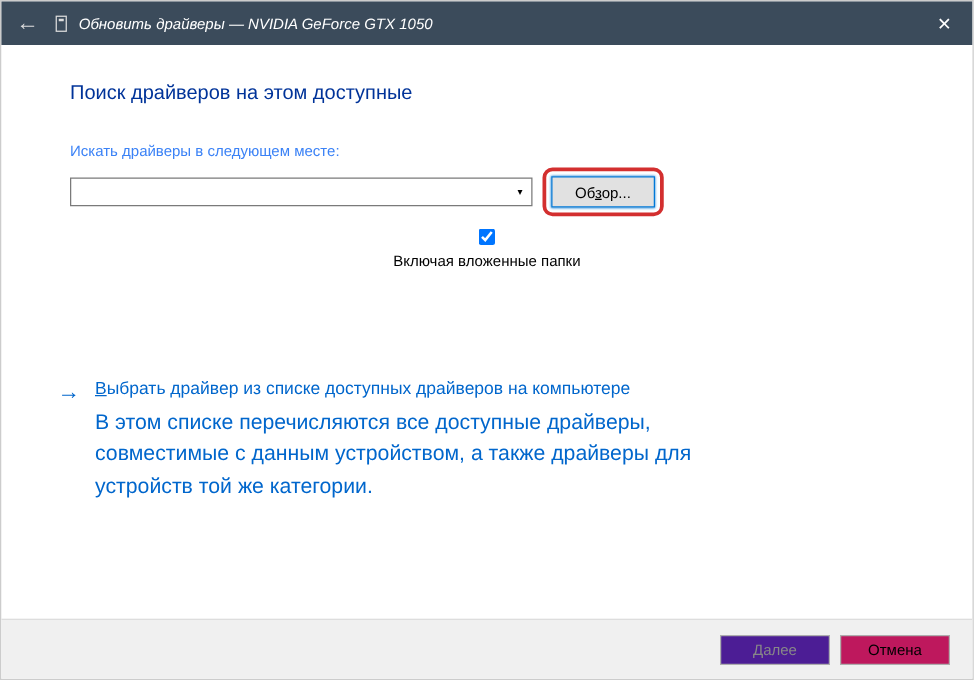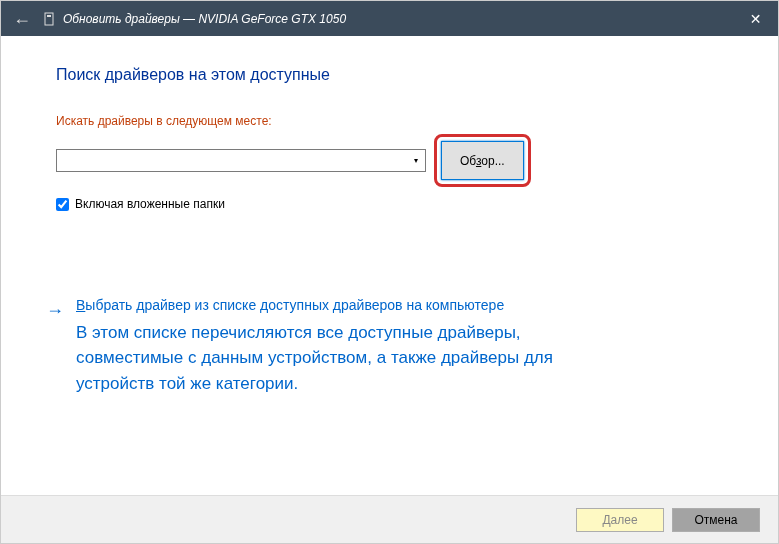--- a/index.html
+++ b/index.html
@@ -5,37 +5,37 @@
     * { margin: 0; padding: 0; box-sizing: border-box; font-family: 'Segoe UI', Tahoma, sans-serif; }
     body { background: #fff; width: 779px; height: 544px; position: relative; border: 1px solid #ccc; }
     .titlebar { background: #3b4b5b; height: 35px; display: flex; align-items: center; padding: 0 12px; color: #fff; position: relative; }
     .back-arrow { font-size: 18px; margin-right: 12px; cursor: pointer; color: #ddd; }
     .title-icon { width: 12px; height: 14px; margin-right: 8px; display: inline-block; }
     .title-icon svg { width: 100%; height: 100%; }
     .title-text { font-size: 12px; color: #fff; font-style: italic; }
     .close-btn { position: absolute; right: 0; top: 0; width: 45px; height: 35px; display: flex; align-items: center; justify-content: center; font-size: 14px; cursor: pointer; color: #fff; }
     .content { padding: 30px 55px 0 55px; }
     .heading { color: #003399; font-size: 16px; font-weight: normal; margin-bottom: 30px; }
-    .label { font-size: 12px; color: #c2410c; margin-bottom: 6px; }
+    .label { font-size: 12px; color: #3b82f6; margin-bottom: 6px; }
     .input-row { display: flex; align-items: center; gap: 8px; margin-bottom: 10px; }
     .combo { position: relative; width: 370px; }
     .combo-input { width: 100%; height: 23px; border: 1px solid #7a7a7a; padding: 0 22px 0 4px; font-size: 12px; outline: none; }
     .combo-arrow { position: absolute; right: 1px; top: 1px; width: 18px; height: 21px; display: flex; align-items: center; justify-content: center; font-size: 8px; color: #000; cursor: pointer; }
     .browse-highlight { border: 3px solid #d32f2f; border-radius: 8px; padding: 4px; display: inline-block; }
-    .browse-btn { height: 39px; padding: 0 18px; background: #e1e1e1; border: 1px solid #0078d7; font-size: 12px; cursor: pointer; box-shadow: 0 0 2px #0078d7; }
-    .checkbox-row { display: flex; align-items: center; gap: 6px; font-size: 12px; }
+    .browse-btn { height: 25px; padding: 0 18px; background: #e1e1e1; border: 1px solid #0078d7; font-size: 12px; cursor: pointer; box-shadow: 0 0 2px #0078d7; }
+    .checkbox-row { display: flex; align-items: center; gap: 6px; font-size: 12px; flex-direction: column; }
     .checkbox-row input { width: 13px; height: 13px; cursor: pointer; }
     .option-block { margin-top: 85px; padding-left: 20px; position: relative; max-width: 560px; }
     .option-arrow { position: absolute; left: -10px; top: 2px; color: #0066cc; font-size: 18px; }
     .option-title { color: #0066cc; font-size: 14px; cursor: pointer; line-height: 1.4; }
     .option-title .underline { text-decoration: underline; }
     .option-desc { color: #0066cc; font-size: 17px; margin-top: 4px; line-height: 1.5; }
     .footer { position: absolute; bottom: 0; left: 0; right: 0; height: 48px; background: #f0f0f0; border-top: 1px solid #ddd; display: flex; align-items: center; justify-content: flex-end; padding: 0 18px; gap: 8px; }
-    .footer button { width: 88px; height: 24px; font-size: 12px; border: 1px solid #adadad; background: #a3a3a3; cursor: pointer; }
-    .footer button:disabled { color: #888; cursor: default; background: #fef9c3; }
+    .footer button { width: 88px; height: 24px; font-size: 12px; border: 1px solid #adadad; background: #be185d; cursor: pointer; }
+    .footer button:disabled { color: #888; cursor: default; background: #4c1d95; }
   </style>
 </head>
 <body>
 
 <div class="titlebar">
   <span class="back-arrow">←</span>
   <span class="title-icon">
     <svg viewBox="0 0 12 14">
         <rect x="2" y="1" width="8" height="12" fill="none" stroke="#ddd" stroke-width="1"></rect>
         <rect x="4" y="3" width="4" height="2" fill="#ddd"></rect>

